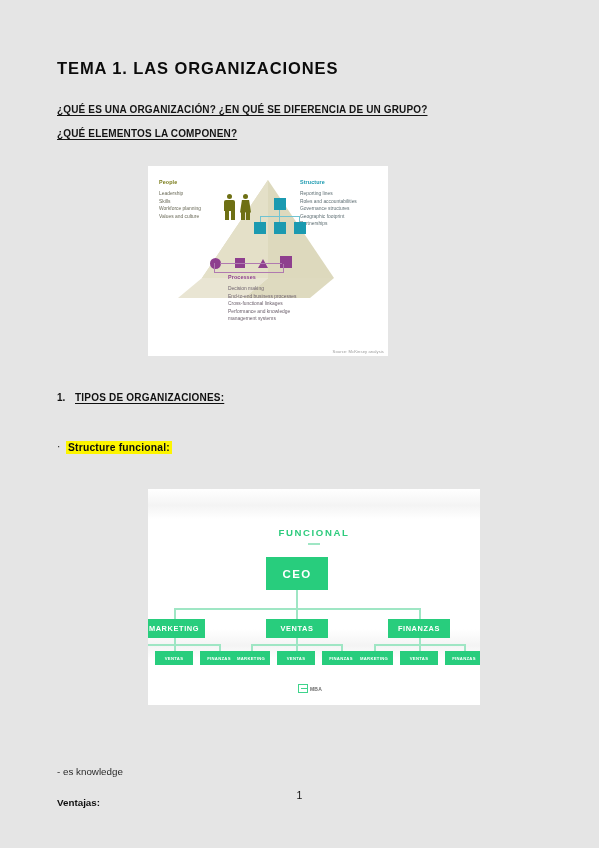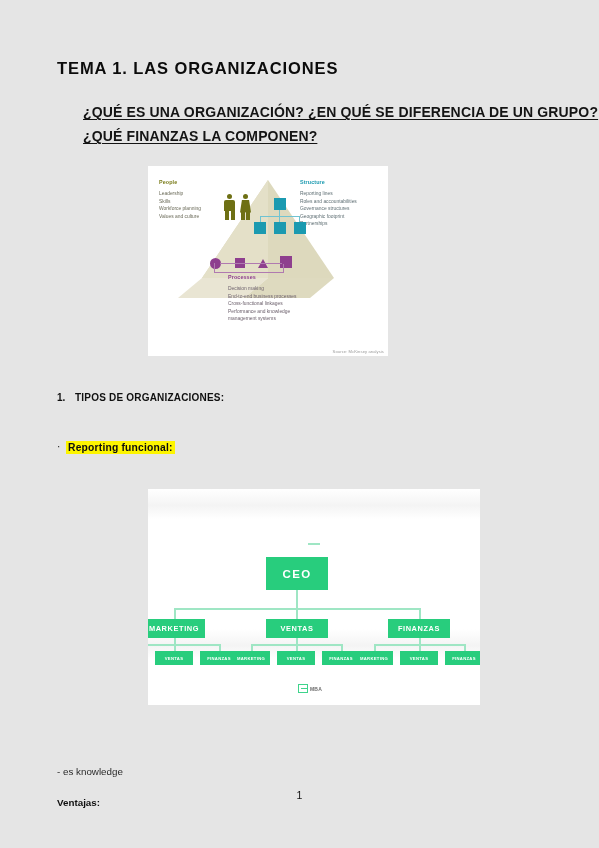--- a/index.html
+++ b/index.html
@@ -27,48 +27,48 @@
     top: 59px;
     font-size: 16.5px;
     font-weight: bold;
     letter-spacing: 0.9px;
     color: #0b0b0b;
     white-space: nowrap;
   }
   .q-line {
     position: absolute;
     left: 57px;
-    font-size: 14px;
+    font-size: 10px;
     font-weight: bold;
     letter-spacing: 0.15px;
     color: #141414;
     text-decoration: underline;
     text-underline-offset: 2px;
     white-space: nowrap;
-    margin-left: 26px;
   }
   .q1 { top: 104px; }
   .q2 { top: 128px; }
 
   .section-num {
     position: absolute;
     left: 57px;
     top: 392px;
     font-size: 10px;
     font-weight: bold;
     color: #101010;
   }
   .section-title {
     position: absolute;
     left: 75px;
     top: 392px;
     font-size: 10px;
     font-weight: bold;
     letter-spacing: 0.2px;
     color: #101010;
+    text-decoration: underline;
     text-underline-offset: 2px;
     white-space: nowrap;
   }
 
   .bullet-dot {
     position: absolute;
     left: 57px;
     top: 441px;
     font-size: 10px;
     color: #101010;
@@ -334,21 +334,21 @@
   }
 </style>
 </head>
 <body>
 
 <div id="page">
 
   <div class="doc-title">TEMA 1. LAS ORGANIZACIONES</div>
 
   <div class="q-line q1">¿QUÉ ES UNA ORGANIZACIÓN? ¿EN QUÉ SE DIFERENCIA DE UN GRUPO?</div>
-  <div class="q-line q2">¿QUÉ FINANZAS LA COMPONEN?</div>
+  <div class="q-line q2">¿QUÉ ELEMENTOS LA COMPONEN?</div>
 
   <div id="pyramid-figure">
 
     <svg class="pyr-canvas" viewBox="0 0 240 190" preserveAspectRatio="none">
       <polygon points="120,14 186,112 54,112" fill="#ddd9bd"></polygon>
       <polygon points="120,14 120,112 54,112" fill="#e4e0c8"></polygon>
       <polygon points="54,112 120,112 96,132 30,132" fill="#e9e5d3"></polygon>
       <polygon points="120,112 186,112 162,132 96,132" fill="#dedabf"></polygon>
     </svg>
 
@@ -410,26 +410,27 @@
       <div>management systems</div>
     </div>
 
     <div class="pyr-source">Source: McKinsey analysis</div>
   </div>
 
   <div class="section-num">1.</div>
   <div class="section-title">TIPOS DE ORGANIZACIONES:</div>
 
   <div class="bullet-dot">·</div>
-  <div class="bullet-hl">Reporting funcional:</div>
+  <div class="bullet-hl">Structure funcional:</div>
 
   <div id="orgchart-figure">
     <div class="oc-band" style="top:0px;"></div>
     <div class="oc-band" style="top:140px;"></div>
 
+    <div class="oc-title2">FUNCIONAL</div>
     <div class="oc-dash"></div>
 
     <div class="oc-box oc-ceo">CEO</div>
 
     <div class="oc-line v" style="left:148px; top:101px; height:18px;"></div>
     <div class="oc-line h" style="left:26px; top:119px; width:246px;"></div>
     <div class="oc-line v" style="left:26px; top:119px; height:11px;"></div>
     <div class="oc-line v" style="left:148px; top:119px; height:11px;"></div>
     <div class="oc-line v" style="left:271px; top:119px; height:11px;"></div>
 

